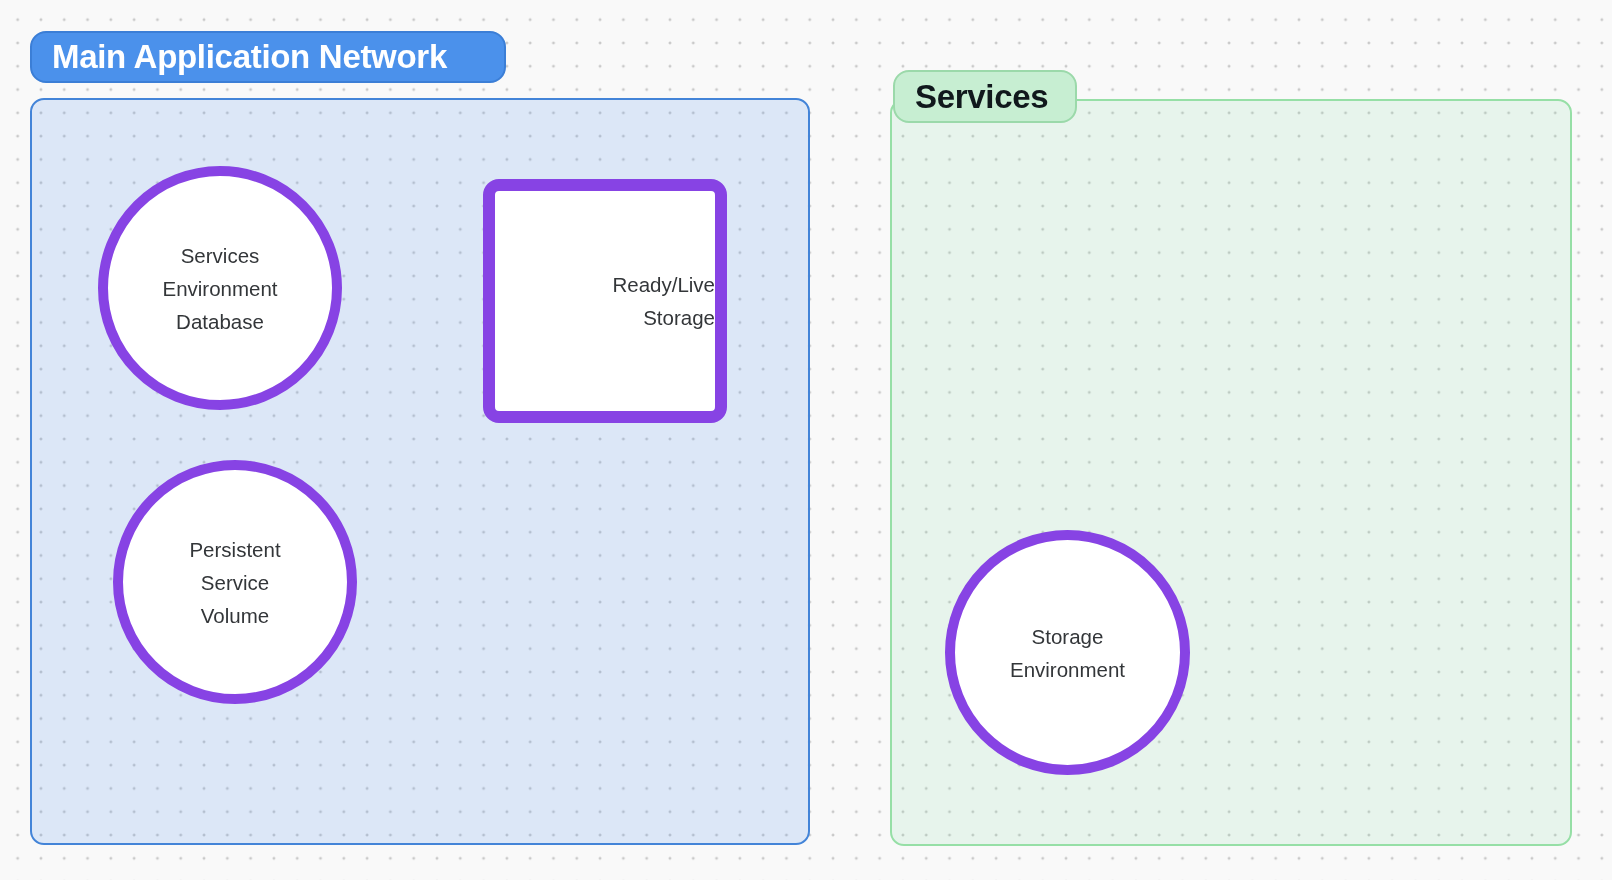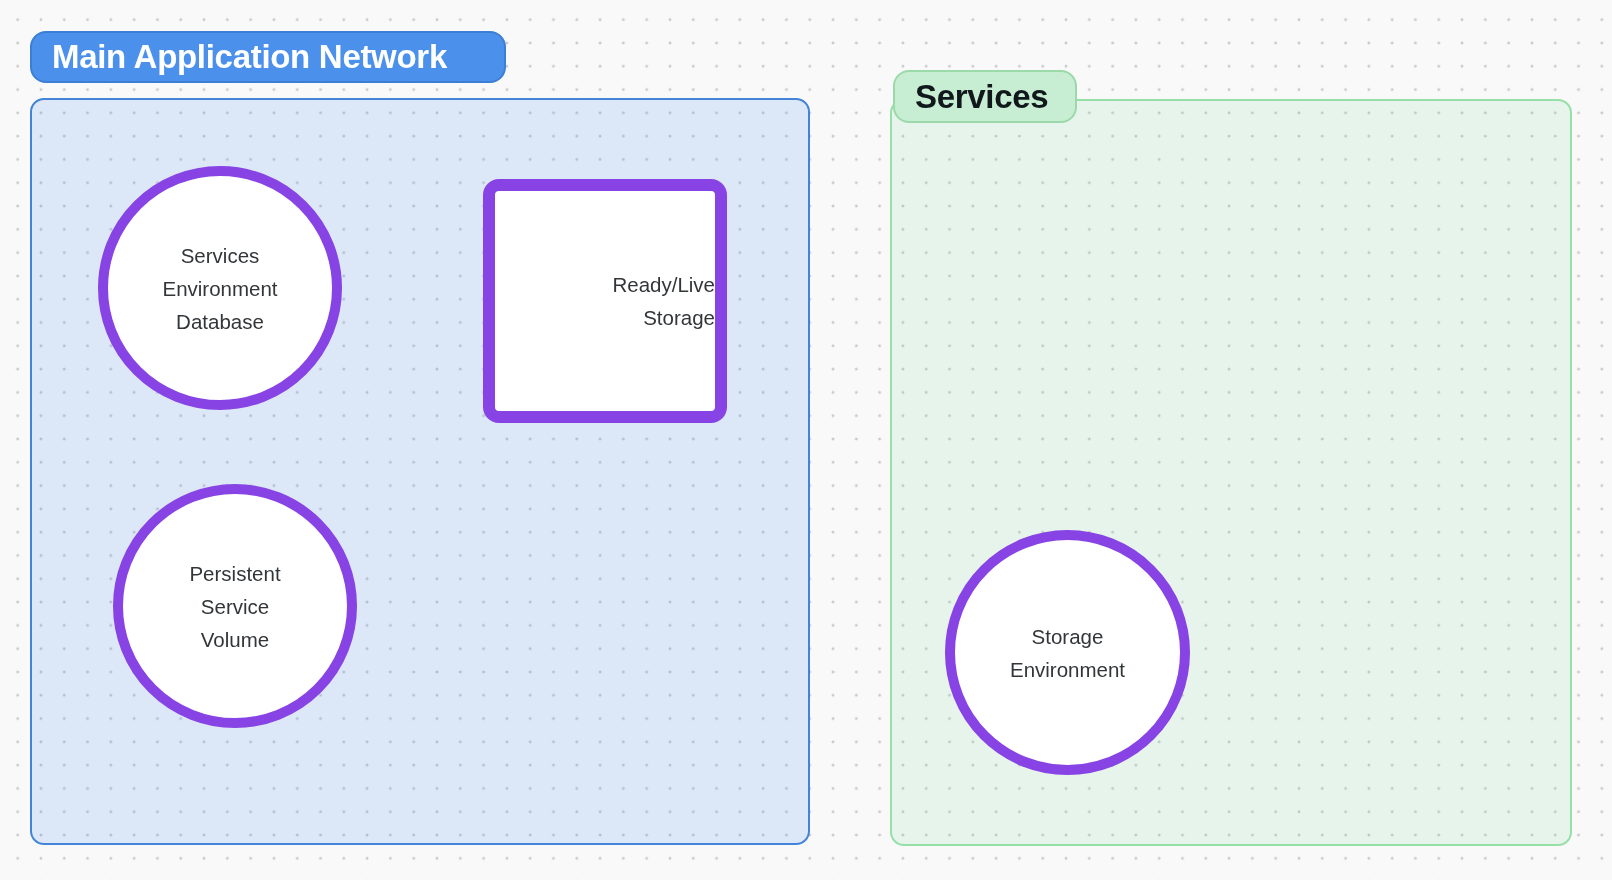--- a/index.html
+++ b/index.html
@@ -88,21 +88,21 @@
     text-align:center;
     color:var(--node-text);
     font-size:20.5px;
     line-height:33px;
     z-index:2;
   }
   .node--circle{border-radius:50%;}
   .node--square{border-width:12px;border-radius:16px;align-items:flex-end;}
   .node--ephemeral{left:98px;  top:166px; width:244px; height:244px;}
   .node--probes   {left:483px; top:179px; width:244px; height:244px;}
-  .node--persistent{left:113px;top:484px; width:244px; height:244px;justify-content:center;}
+  .node--persistent{left:113px;top:460px; width:244px; height:244px;justify-content:center;}
   .node--database {left:950px; top:165px; width:245px; height:245px;}
   .node--auth     {left:1282px;top:163px; width:245px; height:245px;}
   .node--workload {left:945px; top:530px; width:245px; height:245px;}
   .node-line{pointer-events:none;}
 </style>
 </head>
 <body>
 
 <div class="canvas">
 

